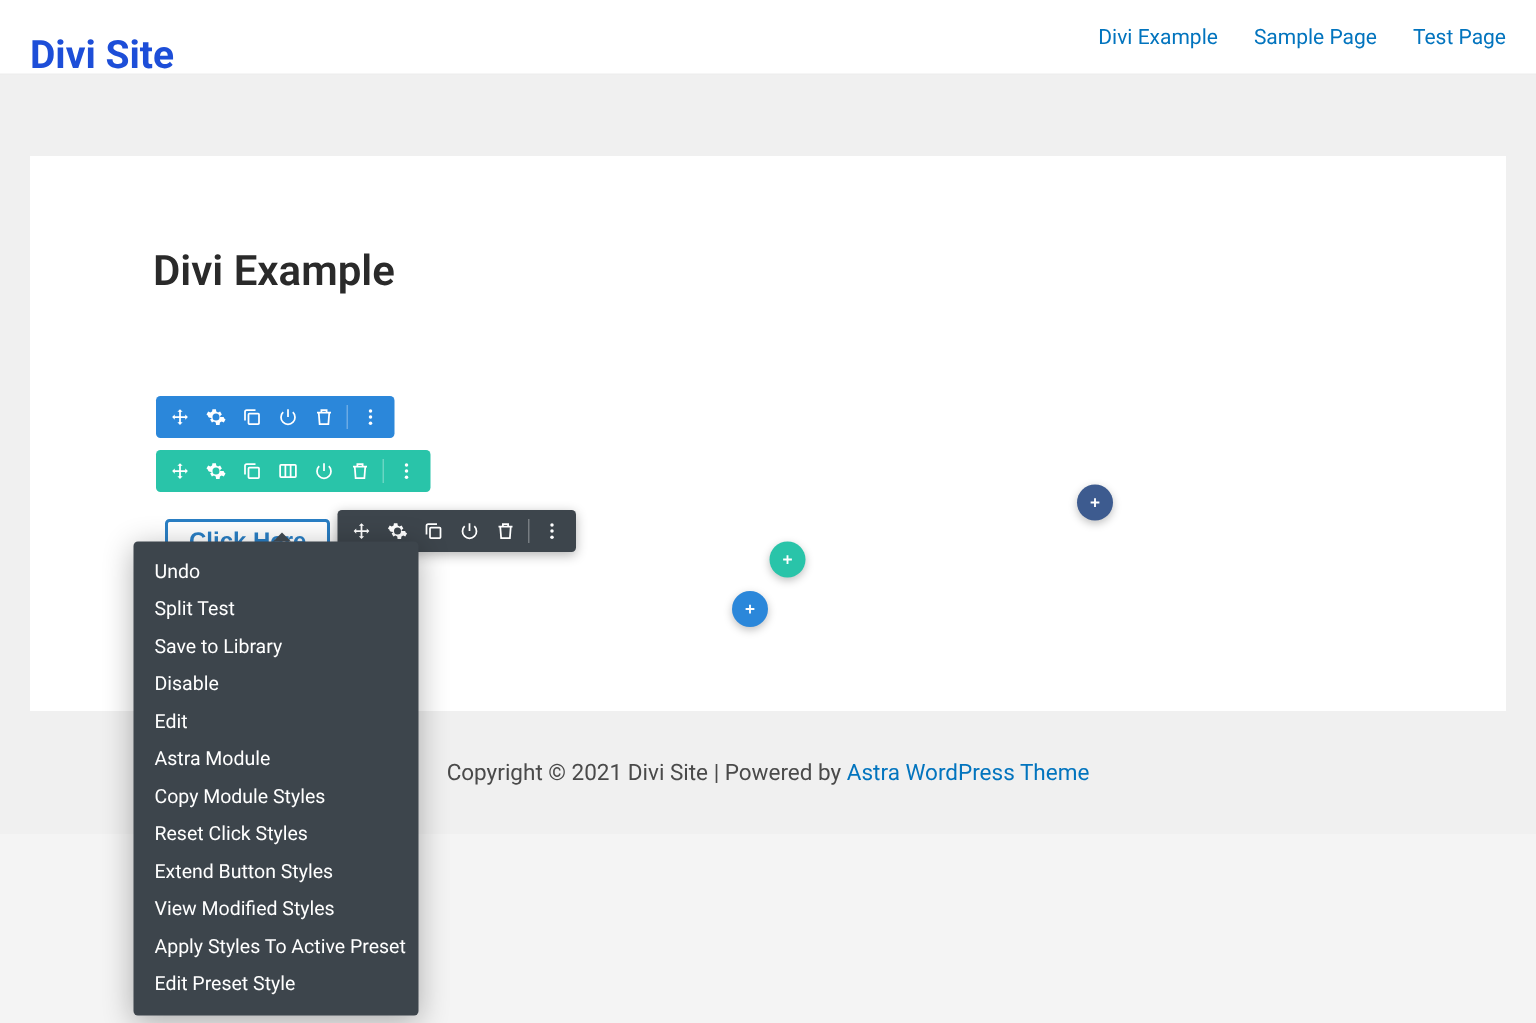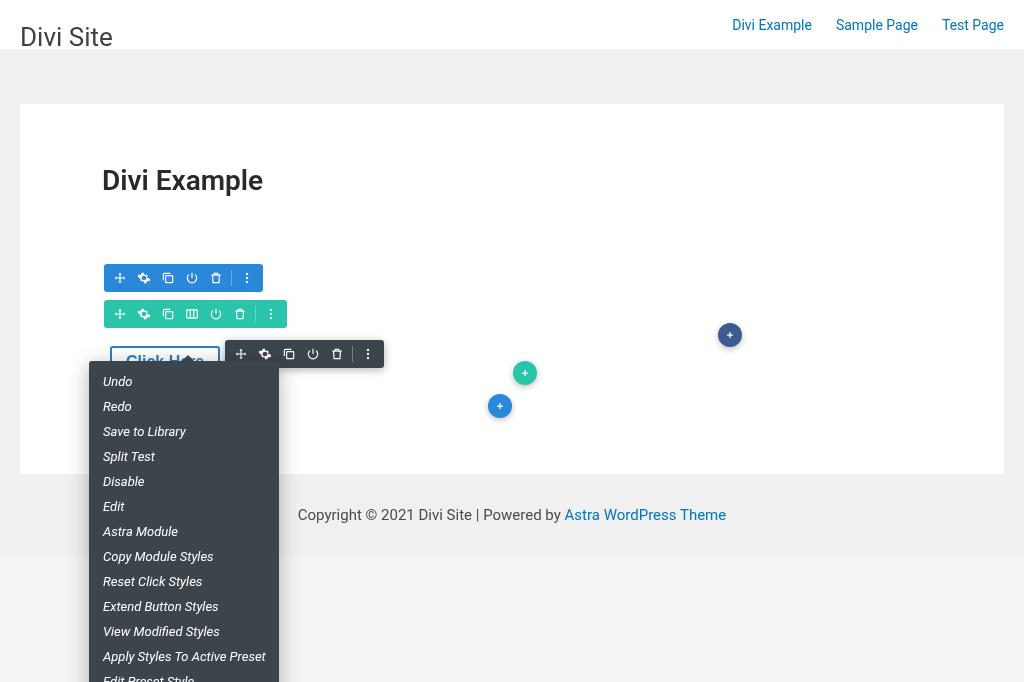--- a/index.html
+++ b/index.html
@@ -1,40 +1,40 @@
 <!DOCTYPE html>
 <html><head>
 <meta charset="utf-8">
 <style>
   * { box-sizing: border-box; margin: 0; padding: 0; }
   body { font-family: -apple-system, BlinkMacSystemFont, "Segoe UI", Roboto, Arial, sans-serif; background: #f4f4f4; width: 1024px; height: 682px; overflow: hidden; position: relative; }
   
   .header { background: #fff; height: 50px; display: flex; align-items: center; justify-content: space-between; padding: 0 20px; border-bottom: 1px solid #eee; }
-  .site-title { font-size: 26px; font-weight: 400; color: #404040; margin-top: 24px; }
+  .site-title { font-size: 26px; font-weight: 700; color: #1d4ed8; margin-top: 24px; }
   .nav { display: flex; gap: 24px; }
   .nav a { color: #0274be; font-size: 14px; text-decoration: none; }
   
   .page-body { background: #f0f0f0; padding: 54px 20px 0; position: relative; }
   .content-card { background: #fff; width: 984px; height: 370px; margin: 0 auto; padding: 60px 82px 30px; position: relative; }
   .page-title { font-size: 28px; font-weight: 600; color: #2a2a2a; margin-bottom: 24px; }
   
   .toolbar { display: inline-flex; align-items: center; border-radius: 3px; padding: 4px 6px; gap: 4px; }
   .toolbar-blue { background: #2b87da; position: absolute; top: 214px; left: 104px; }
   .toolbar-green { background: #29c4a9; position: absolute; top: 250px; left: 104px; }
   .toolbar-dark { background: #3d454c; position: absolute; top: 290px; left: 225px; box-shadow: 0 2px 8px rgba(0,0,0,0.3); }
   
   .toolbar .icon-btn { width: 20px; height: 20px; display: flex; align-items: center; justify-content: center; cursor: pointer; color: #fff; border-radius: 2px; }
   .toolbar .icon-btn svg { width: 14px; height: 14px; }
   .divider { width: 1px; height: 16px; background: rgba(255,255,255,0.3); margin: 0 1px; }
   
   .click-here-btn { position: absolute; top: 280px; left: 110px; background: #fff; border: 2px solid #2a7fc5; color: #2a7fc5; padding: 5px 14px 3px; font-size: 16px; font-weight: 600; border-radius: 3px; cursor: pointer; margin-top: 16px; }
   
   .context-menu { position: absolute; top: 311px; left: 89px; background: #3d454c; width: 190px; border-radius: 3px; padding: 8px 0; z-index: 100; box-shadow: 0 4px 20px rgba(0,0,0,0.3); }
   .context-menu::before { content: ""; position: absolute; top: -6px; left: 93px; border-left: 6px solid transparent; border-right: 6px solid transparent; border-bottom: 6px solid #3d454c; }
-  .context-menu .item { padding: 5px 14px; color: #fff; font-size: 13px; cursor: pointer; white-space: nowrap; font-style: italic; }
+  .context-menu .item { padding: 5px 14px; color: #fff; font-size: 13px; cursor: pointer; white-space: nowrap; }
   
   .fab { position: absolute; width: 24px; height: 24px; border-radius: 50%; display: flex; align-items: center; justify-content: center; color: #fff; cursor: pointer; box-shadow: 0 2px 6px rgba(0,0,0,0.25); }
   .fab svg { width: 10px; height: 10px; }
   .fab-navy { background: #3d5b8f; top: 273px; left: 718px; }
   .fab-green { background: #29c4a9; top: 311px; left: 513px; }
   .fab-blue { background: #2b87da; top: 344px; left: 488px; }
   
   .footer { text-align: center; padding: 32px 15px; color: #4a4a4a; font-size: 15px; background: #f0f0f0; }
   .footer a { color: #0274be; text-decoration: none; }
 </style>
@@ -188,23 +188,22 @@
       </svg>
     </div>
   <div class="fab fab-blue">
       <svg viewBox="0 0 24 24" fill="none" stroke="currentColor" stroke-width="3">
         <path d="M12 5v14M5 12h14"></path>
       </svg>
     </div>
 
   <div class="context-menu">
     <div class="item">Undo</div>
-    <div class="item">Redo</div>
+    <div class="item">Split Test</div>
     <div class="item">Save to Library</div>
-    <div class="item">Split Test</div>
     <div class="item">Disable</div>
     <div class="item">Edit</div>
     <div class="item">Astra Module</div>
     <div class="item">Copy Module Styles</div>
     <div class="item">Reset Click Styles</div>
     <div class="item">Extend Button Styles</div>
     <div class="item">View Modified Styles</div>
     <div class="item">Apply Styles To Active Preset</div>
     <div class="item">Edit Preset Style</div>
 

